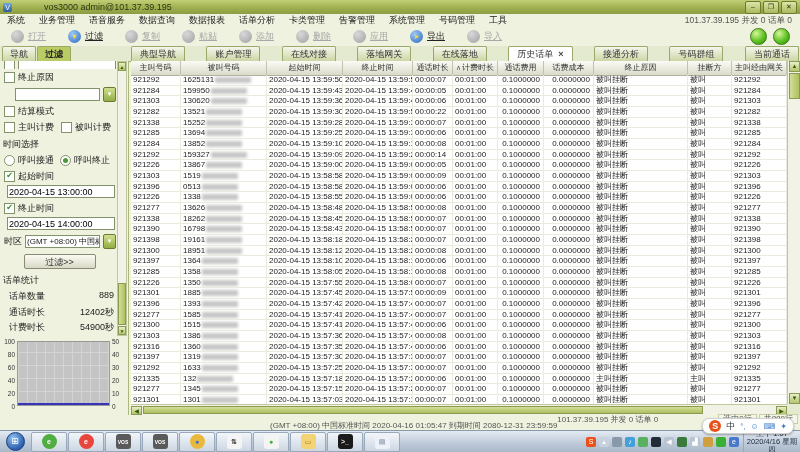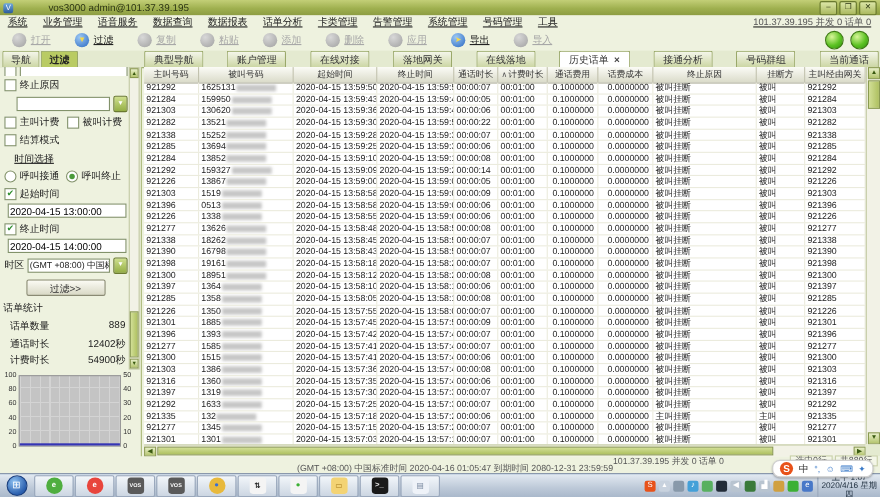--- a/index.html
+++ b/index.html
@@ -8,21 +8,21 @@
 
   
   #titlebar{position:absolute;left:0;top:0;width:800px;height:14px;
     background:linear-gradient(#c3cf77,#9fb04f 55%,#8c9c42);display:flex;align-items:center;font-size:9px;color:#2c3512;gap:28px;}
   #title-icon{width:9px;height:9px;margin:0 4px 0 3px;background:linear-gradient(#6fa8dc,#2d5c9a);border-radius:2px;color:#fff;font-size:7px;line-height:9px;text-align:center;}
   #win-controls{margin-left:auto;display:flex;gap:2px;margin-right:3px;}
   .winbtn{width:14px;height:11px;background:linear-gradient(#dce6a8,#aab95e);border:1px solid #6a7a30;border-radius:2px;
     font-size:7px;line-height:10px;text-align:center;color:#2c3512;}
 
   
-  #menubar{position:absolute;left:0;top:14px;width:800px;height:13px;background:#eef2df;display:flex;align-items:center;font-size:9px;color:#222;text-decoration:underline;}
+  #menubar{position:absolute;left:0;top:14px;width:800px;height:13px;background:#eef2df;display:flex;align-items:center;font-size:9px;color:#222;}
   .menu-item{padding:0 7px;}
   #menubar-status{margin-left:auto;margin-right:8px;color:#555;font-size:8.5px;}
 
   
   #toolbar{position:absolute;left:0;top:27px;width:800px;height:19px;background:#eef2df;display:flex;align-items:center;font-size:9px;}
   .tbtn{display:flex;align-items:center;gap:4px;padding:0 11px;}
   .ticon{width:13px;height:13px;border-radius:50%;background:radial-gradient(circle at 35% 30%,#d8d8d8,#a0a0a0);position:relative;}
   .tbtn.enabled .ticon{background:radial-gradient(circle at 35% 30%,#9cc8f4,#2a68c0);}
   .ticon span{position:absolute;left:0;top:0;width:13px;height:13px;color:#f6d84a;font-size:7px;line-height:13px;text-align:center;}
   .tbtn .tlabel{color:#a8a8a8;text-decoration:underline;}
@@ -51,21 +51,21 @@
   .frow{display:flex;align-items:center;padding:2px 2px 1px 3px;gap:3px;}
   .cb{width:9px;height:9px;background:#fff;border:1px solid #82926a;flex:none;font-size:8px;line-height:8px;text-align:center;color:#2f8e2f;}
   .rb{width:9px;height:9px;border-radius:50%;background:#fff;border:1px solid #82926a;flex:none;position:relative;}
   .rb.sel::after{content:"";position:absolute;left:2px;top:2px;width:5px;height:5px;border-radius:50%;background:#4a9a3a;}
   .ddbox{flex:1;height:11px;background:#fff;border:1px solid #82926a;}
   .ddarrow{width:11px;height:13px;background:linear-gradient(#cfe08e,#94ae44);border:1px solid #6a7a30;border-radius:2px;
     color:#fff;font-size:6px;line-height:12px;text-align:center;flex:none;}
   .tinput{width:104px;height:11px;border:1px solid #82926a;background:#fff;font-size:9px;font-family:"Liberation Sans",sans-serif;padding:0 1px;margin:1px 0 2px 6px;}
   #clipped-field{height:8px;overflow:hidden;}
   #clipped-field .frow{margin-top:-4px;}
-  .grouplabel{padding:3px 0 1px 12px;color:#222;text-decoration:underline;}
+  .grouplabel{padding:3px 0 1px 2px;color:#222;}
   #filter-go{display:block;margin:4px auto 3px auto;width:72px;height:15px;font-size:9px;font-family:"Liberation Sans",sans-serif;
     background:linear-gradient(#fbfbf4,#d9d9c6);border:1px solid #8a8a74;border-radius:2px;color:#333;}
   #stats-title{padding:2px 0 2px 2px;font-size:9px;color:#222;}
   .statrow{display:flex;font-size:9px;padding:1.2px 4px 1.2px 8px;}
   .statrow .sv{margin-left:auto;text-align:center;}
 
   
   #side-scroll{position:absolute;right:1px;top:0;width:10px;height:275px;background:#f2f2e6;border:1px solid #c0c8a0;box-sizing:border-box;}
   .sarrow{position:absolute;left:0;width:8px;height:9px;background:linear-gradient(#e8f0c8,#b4c46e);border:1px solid #8a9a50;box-sizing:border-box;
     font-size:5px;line-height:8px;text-align:center;color:#3a5a10;}
@@ -255,27 +255,27 @@
         <div class="frow">
           <span class="cb"></span>
           <span>终止原因</span>
         </div>
         <div class="frow" style="padding-left:14px">
           <span class="ddbox"></span>
           <span class="ddarrow">▼</span>
         </div>
         <div class="frow">
           <span class="cb"></span>
+          <span>结算模式</span>
+        </div>
+        <div class="frow">
+          <span class="cb"></span>
           <span>主叫计费</span>
           <span class="cb" style="margin-left:4px"></span>
           <span>被叫计费</span>
-        </div>
-        <div class="frow">
-          <span class="cb"></span>
-          <span>结算模式</span>
         </div>
         <div class="grouplabel">时间选择</div>
         <div class="frow">
           <span class="rb"></span>
           <span>呼叫接通</span>
           <span class="rb sel" style="margin-left:3px"></span>
           <span>呼叫终止</span>
         </div>
         <div class="frow">
           <span class="cb">✔</span>

